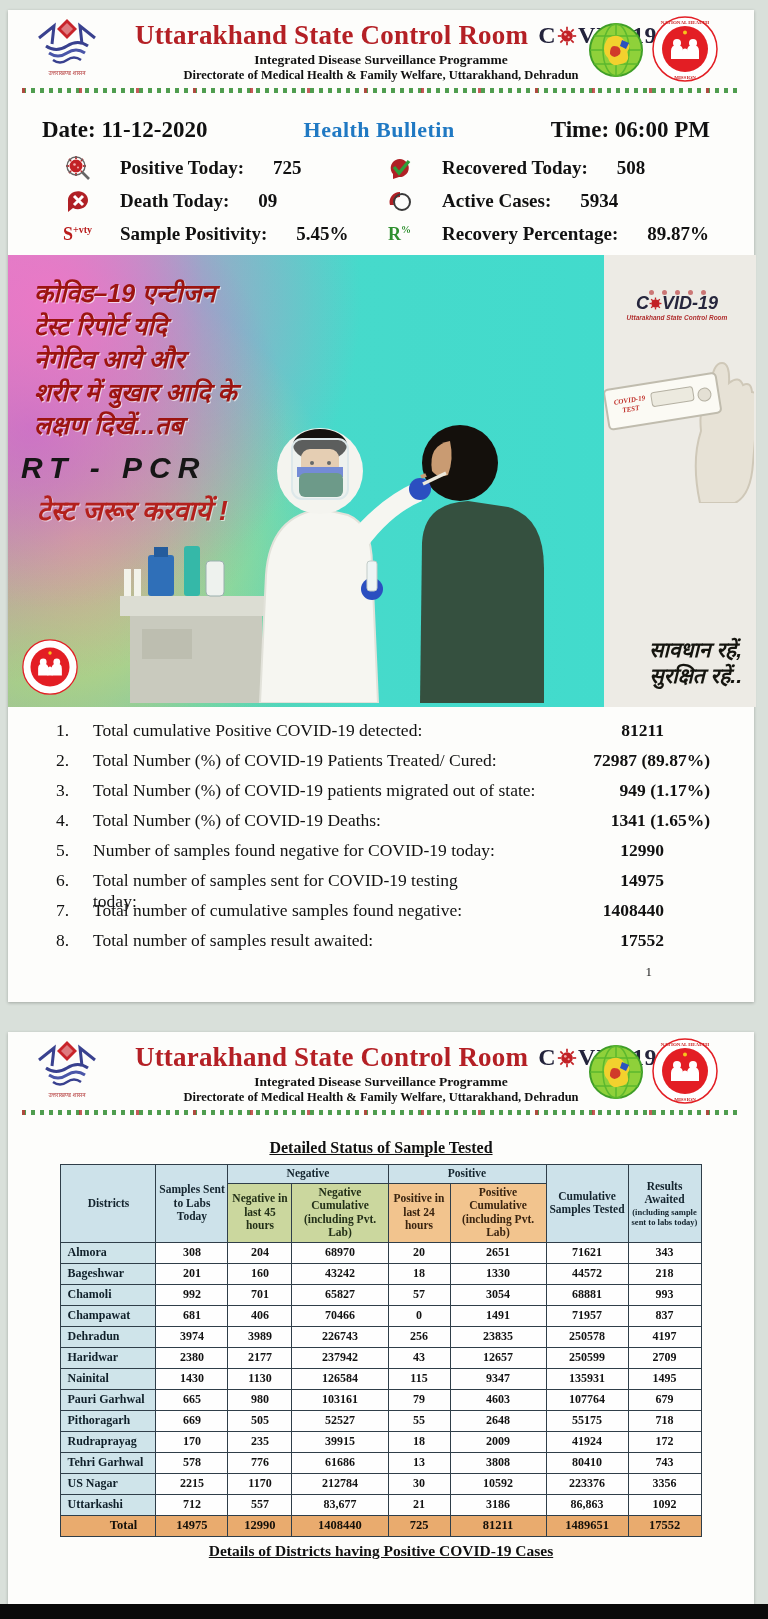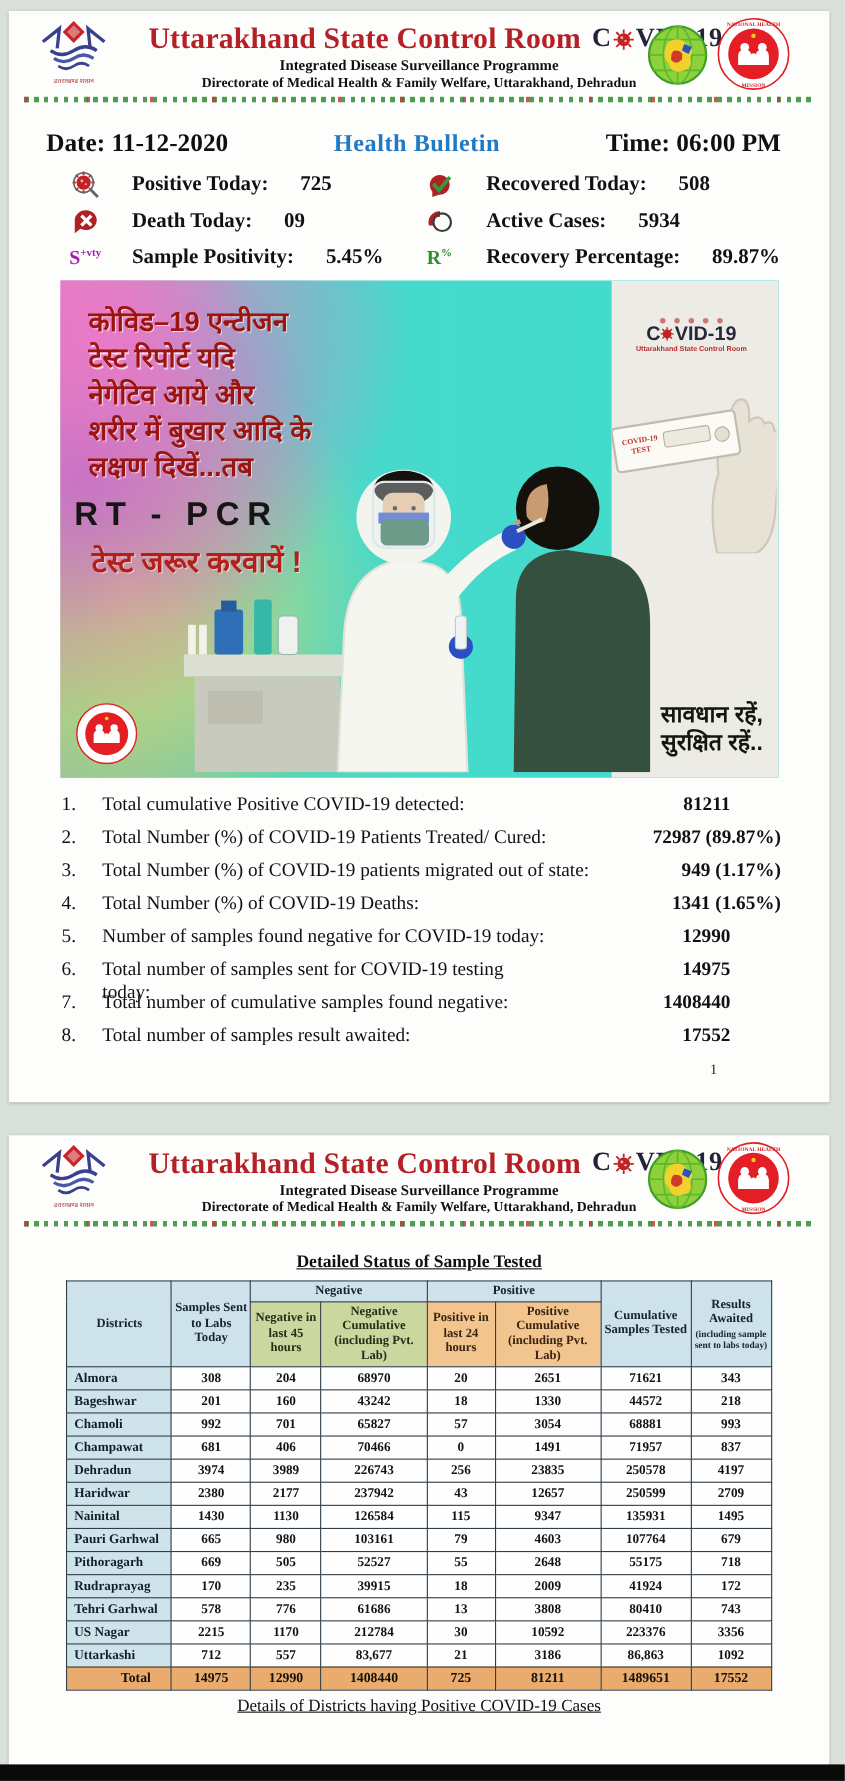--- a/index.html
+++ b/index.html
@@ -37,31 +37,32 @@
   .b-title{font-size:22px;font-weight:bold;color:#2079c3;letter-spacing:.5px;}
 
   
   .stats{display:grid;grid-template-columns:322px auto;row-gap:7px;padding:8px 0 0 56px;}
   .stat-item{display:flex;align-items:center;gap:29px;font-size:19px;}
   .stat-icon{width:27px;height:26px;display:inline-flex;align-items:center;justify-content:center;flex:0 0 27px;}
   .stat-label{font-weight:600;}
   .stat-value{font-weight:bold;}
   .txt-icon{font-weight:bold;font-size:18px;line-height:1;}
   .txt-icon sup{font-size:10px;}
-  .txt-red{color:#a21caf;}
+  .txt-red{color:#b91c1c;}
   .txt-green{color:#2e8f2e;}
 
   
-  .poster{position:relative;width:653px;height:452px;margin:8px auto 0 auto;overflow:hidden;
+  .poster{position:relative;width:748px;height:452px;margin:8px auto 0 auto;overflow:hidden;
     background:
       radial-gradient(circle at 6% 10%, rgba(238,120,198,.95), transparent 38%),
       radial-gradient(circle at 3% 38%, rgba(160,95,205,.85), transparent 33%),
       radial-gradient(circle at 9% 62%, rgba(248,220,110,.85), transparent 36%),
       radial-gradient(circle at 4% 88%, rgba(110,205,145,.95), transparent 42%),
       linear-gradient(90deg,#d993c9 0%, #49d9ca 26%, #3fdccd 100%);
+    font-style: italic;
   }
   .poster-wall{position:absolute;right:0;top:0;width:152px;height:100%;background:#edebe5;}
   .poster-headline{position:absolute;left:26px;top:22px;z-index:5;
     color:#9c1410;font-weight:bold;font-size:25px;line-height:1.32;
     font-family:sans-serif;text-shadow:1px 1px 0 rgba(255,255,255,.65);}
   .poster-rtpcr{position:absolute;left:13px;top:196px;z-index:5;color:#161616;font-weight:bold;
     font-size:30px;letter-spacing:7px;font-family:"Liberation Sans",sans-serif;}
   .poster-rtpcr-sub{position:absolute;left:29px;top:236px;z-index:5;color:#b3201c;font-weight:bold;
     font-size:27px;font-family:sans-serif;text-shadow:1px 1px 0 rgba(255,255,255,.55);}
   .poster-covid{position:absolute;right:14px;top:26px;z-index:6;text-align:center;width:130px;}
@@ -90,21 +91,21 @@
   table.district-table{margin:7px auto 0 auto;border-collapse:collapse;width:640px;table-layout:fixed;}
   .district-table th,.district-table td{border:1.6px solid #2f3e49;}
   .district-table thead th{background:#cde2ea;font-size:11.5px;line-height:1.18;padding:2px 1px;color:#14242e;font-weight:bold;}
   .district-table thead th.neg{background:#cbd79e;color:#233018;}
   .district-table thead th.pos{background:#f2c48e;color:#3a2410;}
   .district-table thead th .note{display:block;font-size:8.5px;font-weight:bold;}
   .district-table tbody td{font-size:12px;text-align:center;padding:2.5px 2px;font-weight:bold;color:#131313;background:#fefefe;}
   .district-table td.district{background:#cfe4ea;text-align:left;padding-left:6px;font-size:12px;color:#10202a;}
   .district-table tr.total td{background:#e9ab6e;font-size:12.5px;color:#14100a;}
   .district-table tr.total td.district{text-align:center;padding-left:32px;}
-  .footer-title{text-align:center;font-weight:normal;font-size:15.5px;text-decoration:underline;margin-top:5px;color:#101010;}
+  .footer-title{text-align:center;font-weight:bold;font-size:15.5px;text-decoration:underline;margin-top:5px;color:#101010;}
 </style>
 </head>
 <body>
 
 <div class="page" id="page1">
   <div class="doc-header">
     <span class="uk-emblem">
       <svg viewBox="0 0 66 62" width="66" height="62">
         <polygon points="33,1 43,11 33,21 23,11" fill="#c8242a"></polygon>
         <polygon points="33,5 39,11 33,17 27,11" fill="#ffffff" opacity=".4"></polygon>

